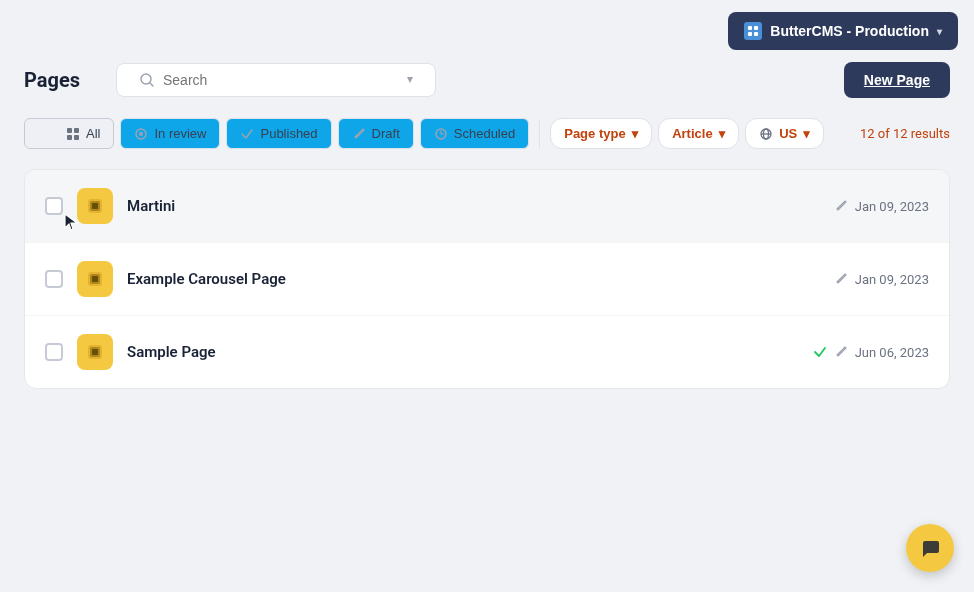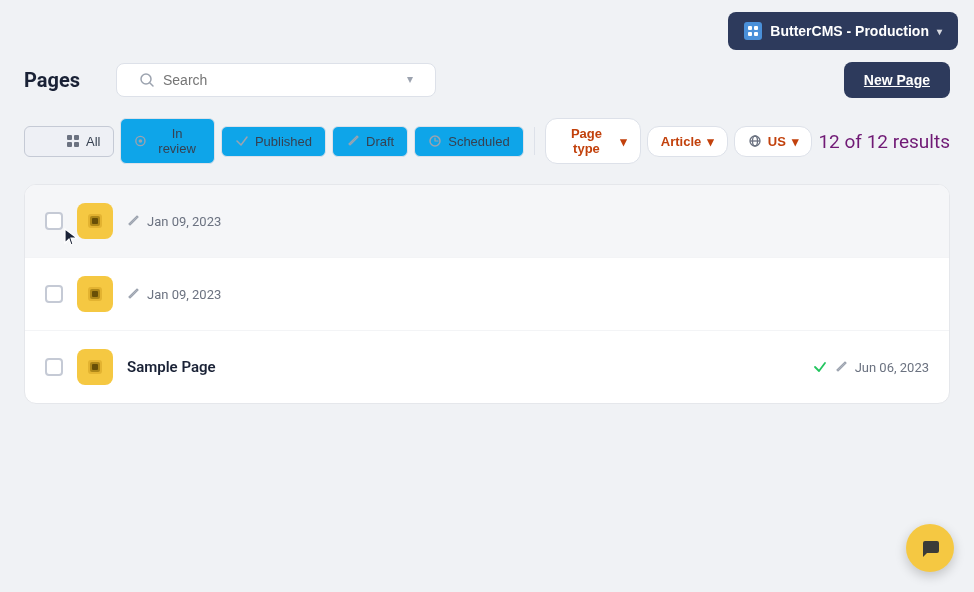--- a/index.html
+++ b/index.html
@@ -141,22 +141,22 @@
       border: 1px solid #dde1e9;
       border-radius: 12px;
       padding: 7px 13px;
       font-size: 13px;
       color: #c2410c;
       cursor: pointer;
       font-weight: 700;
     }
     .results-count {
       margin-left: auto;
-      font-size: 19px;
-      color: #701a75;
+      font-size: 13px;
+      color: #c2410c;
       white-space: nowrap;
     }
 
     
     .pages-list {
       background: #fff;
       border-radius: 12px;
       border: 1px solid #e5e7eb;
       overflow: hidden;
     }
@@ -345,20 +345,21 @@
 
     <div class="page-row hovered" style="position:relative;">
       <div class="checkbox"></div>
       <div class="page-icon">
         <svg viewBox="0 0 20 20" fill="none">
           <rect x="3" y="3" width="14" height="14" rx="3" fill="#b8860b" opacity="0.3"></rect>
           <rect x="5" y="5" width="10" height="10" rx="2" fill="#7a5c00" opacity="0.5"></rect>
           <rect x="7" y="7" width="6" height="6" rx="1" fill="#4a3700" opacity="0.7"></rect>
         </svg>
       </div>
+      <span class="page-name">Martini</span>
       <div class="page-meta">
         <span class="edit-icon-wrap">
           <svg width="12" height="12" viewBox="0 0 12 12" fill="none">
             <path d="M2 9L4 7L10 1L11 2L5 8L3 10L2 9Z" stroke="#9ca3af" stroke-width="1.2" fill="none"></path>
           </svg>
         </span>
         <span class="date-text">Jan 09, 2023</span>
       </div>
 
       <div style="position:absolute;left:38px;bottom:4px;pointer-events:none;">
@@ -370,20 +371,21 @@
 
     <div class="page-row">
       <div class="checkbox"></div>
       <div class="page-icon">
         <svg viewBox="0 0 20 20" fill="none">
           <rect x="3" y="3" width="14" height="14" rx="3" fill="#b8860b" opacity="0.3"></rect>
           <rect x="5" y="5" width="10" height="10" rx="2" fill="#7a5c00" opacity="0.5"></rect>
           <rect x="7" y="7" width="6" height="6" rx="1" fill="#4a3700" opacity="0.7"></rect>
         </svg>
       </div>
+      <span class="page-name">Example Carousel Page</span>
       <div class="page-meta">
         <span class="edit-icon-wrap">
           <svg width="12" height="12" viewBox="0 0 12 12" fill="none">
             <path d="M2 9L4 7L10 1L11 2L5 8L3 10L2 9Z" stroke="#9ca3af" stroke-width="1.2" fill="none"></path>
           </svg>
         </span>
         <span class="date-text">Jan 09, 2023</span>
       </div>
     </div>
 

